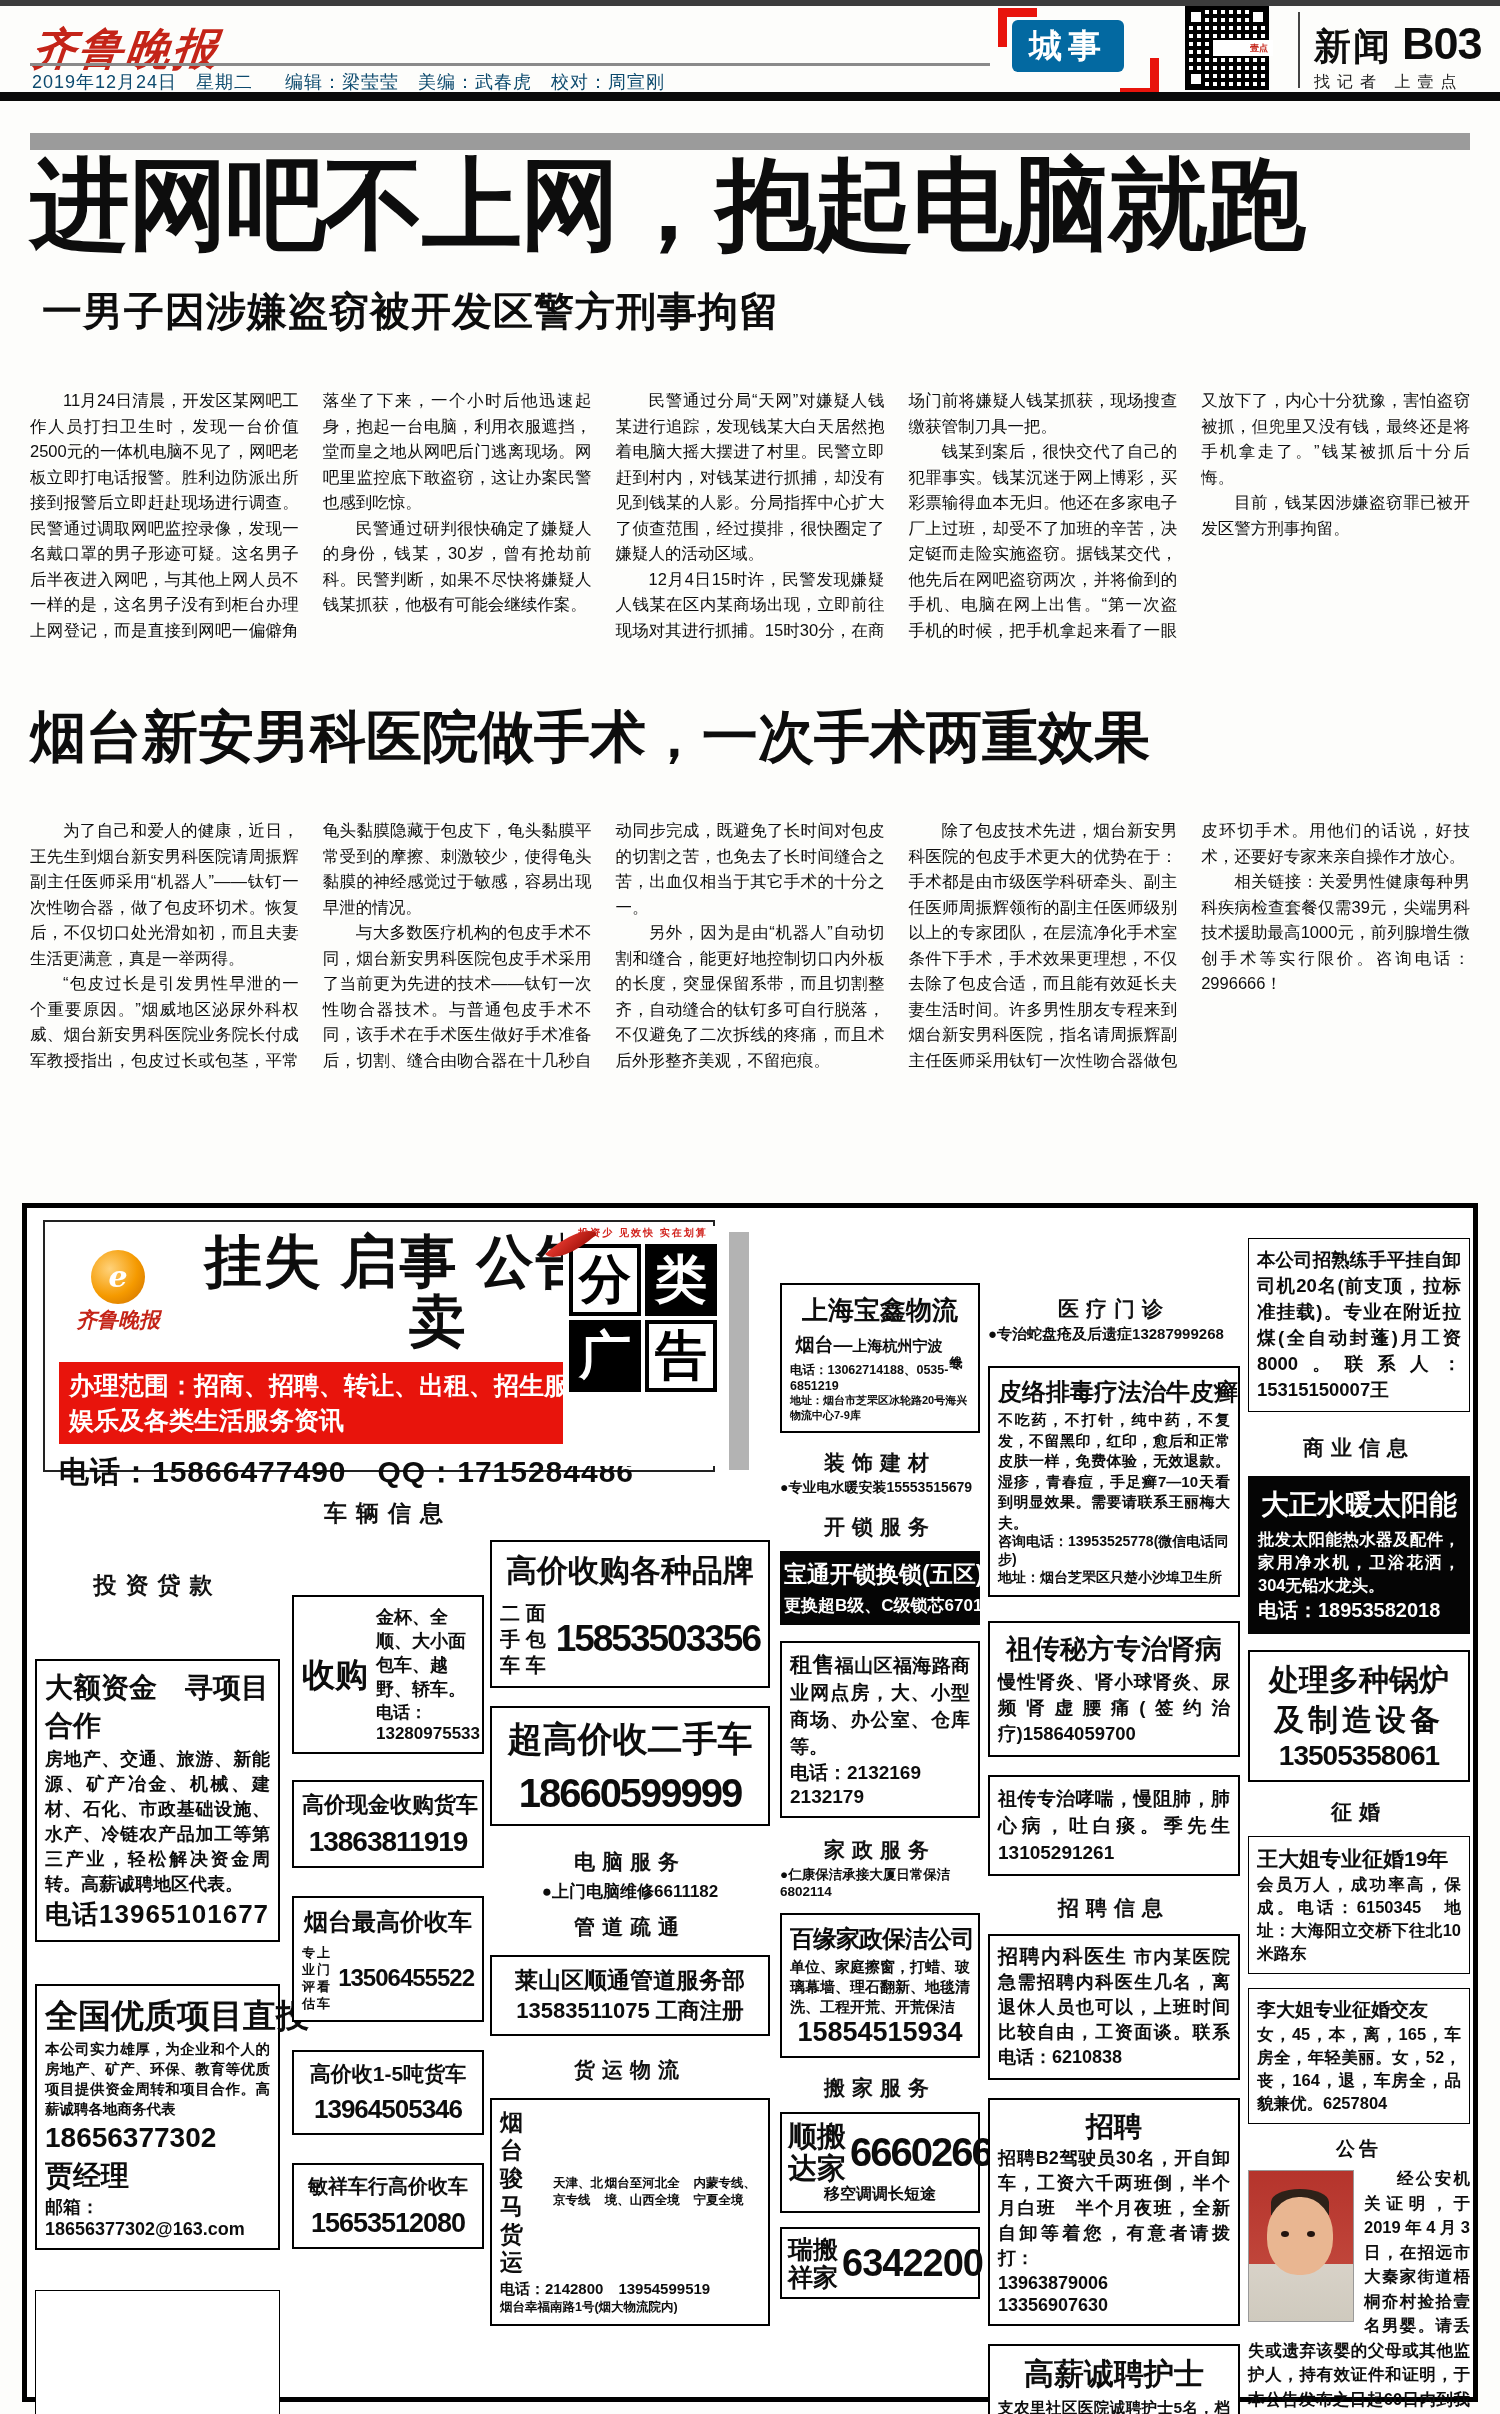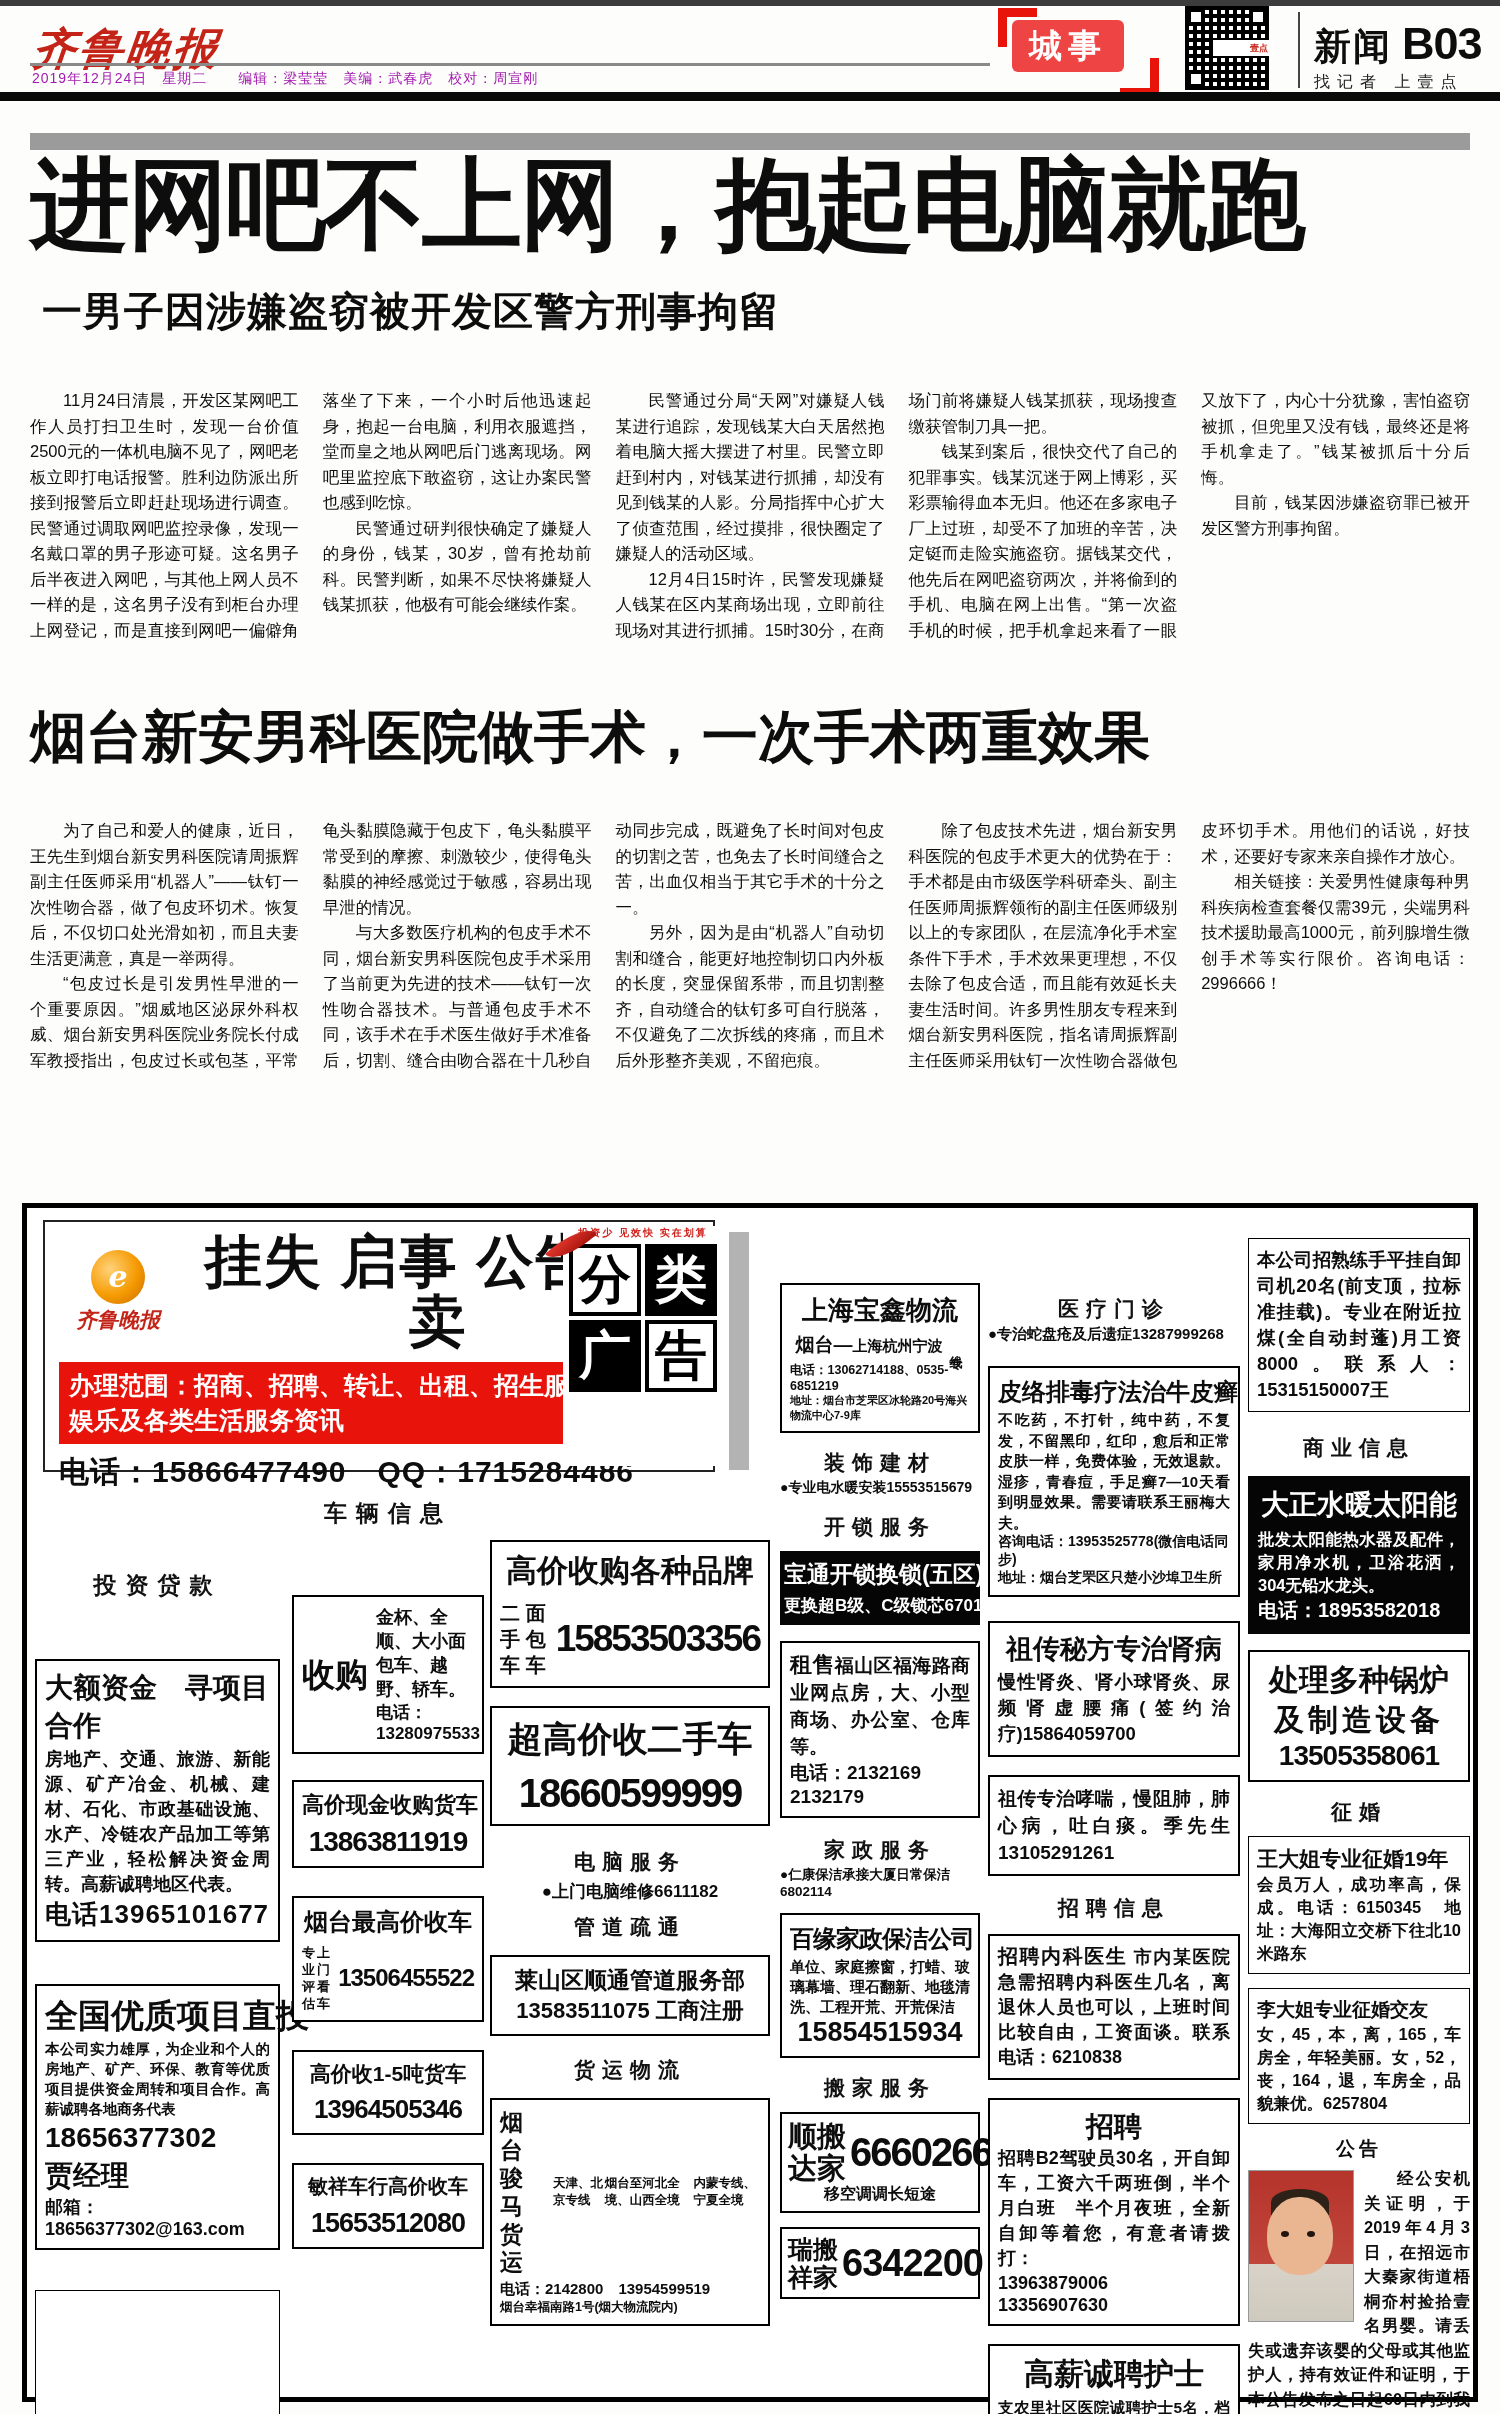--- a/index.html
+++ b/index.html
@@ -2,26 +2,26 @@
 <html><head>
 <meta charset="utf-8">
 <style>
   html,body{margin:0;padding:0;}
   body{width:1500px;height:2414px;position:relative;background:#fdfdfb;font-family:"Liberation Sans",sans-serif;color:#0d0d0d;overflow:hidden;}
   .abs{position:absolute;}
   
   .top-strip{left:0;top:0;width:1500px;height:6px;background:#3c3c3c;}
   .paper-logo{left:32px;top:20px;font-family:"DejaVu Serif",serif;font-style:italic;font-weight:700;font-size:44px;color:#c42418;letter-spacing:3px;transform:skewX(-6deg);}
   .mast-rule{left:30px;top:63px;width:960px;height:3px;background:#8a8a8a;}
-  .dateline{left:32px;top:70px;font-size:14px;color:#a21caf;letter-spacing:1px;}
+  .dateline{left:32px;top:70px;font-size:18px;color:#0c4a6e;letter-spacing:1px;}
   .dateline span{margin-right:26px;}
   .corner{width:30px;height:30px;}
   .corner.tl{left:998px;top:8px;border-left:9px solid #e8140c;border-top:9px solid #e8140c;}
   .corner.br{left:1120px;top:58px;border-right:9px solid #e8140c;border-bottom:9px solid #e8140c;}
-  .badge{left:1012px;top:20px;width:112px;height:52px;background:#ef4444;border-radius:6px;color:#fff;font-size:33px;font-weight:900;letter-spacing:6px;display:flex;align-items:center;justify-content:center;}
+  .badge{left:1012px;top:20px;width:112px;height:52px;background:#0369a1;border-radius:6px;color:#fff;font-size:33px;font-weight:900;letter-spacing:6px;display:flex;align-items:center;justify-content:center;}
   .qr{left:1185px;top:6px;width:84px;height:84px;background:
       repeating-linear-gradient(0deg,#000 0 4px,rgba(255,255,255,0) 4px 8px),
       repeating-linear-gradient(90deg,#000 0 4px,#fff 4px 8px);position:absolute;}
   .qr-eye{position:absolute;width:18px;height:18px;background:#fff;border:4px solid #000;box-sizing:border-box;}
   .qr-eye.e1{left:2px;top:2px;} .qr-eye.e2{right:2px;top:2px;} .qr-eye.e3{left:2px;bottom:2px;}
   .qr-chip{position:absolute;left:28px;top:34px;width:28px;height:16px;background:#fff;color:#c42418;font-size:9px;font-weight:700;text-align:center;line-height:16px;padding-left:32px;}
   .vline{left:1298px;top:12px;width:2px;height:76px;background:#444;}
   .secpage{left:1314px;top:18px;display:flex;align-items:baseline;}
   .sec-name{font-size:37px;font-weight:700;letter-spacing:2px;}
   .page-no{font-size:45px;font-weight:900;margin-left:10px;letter-spacing:-1px;}

